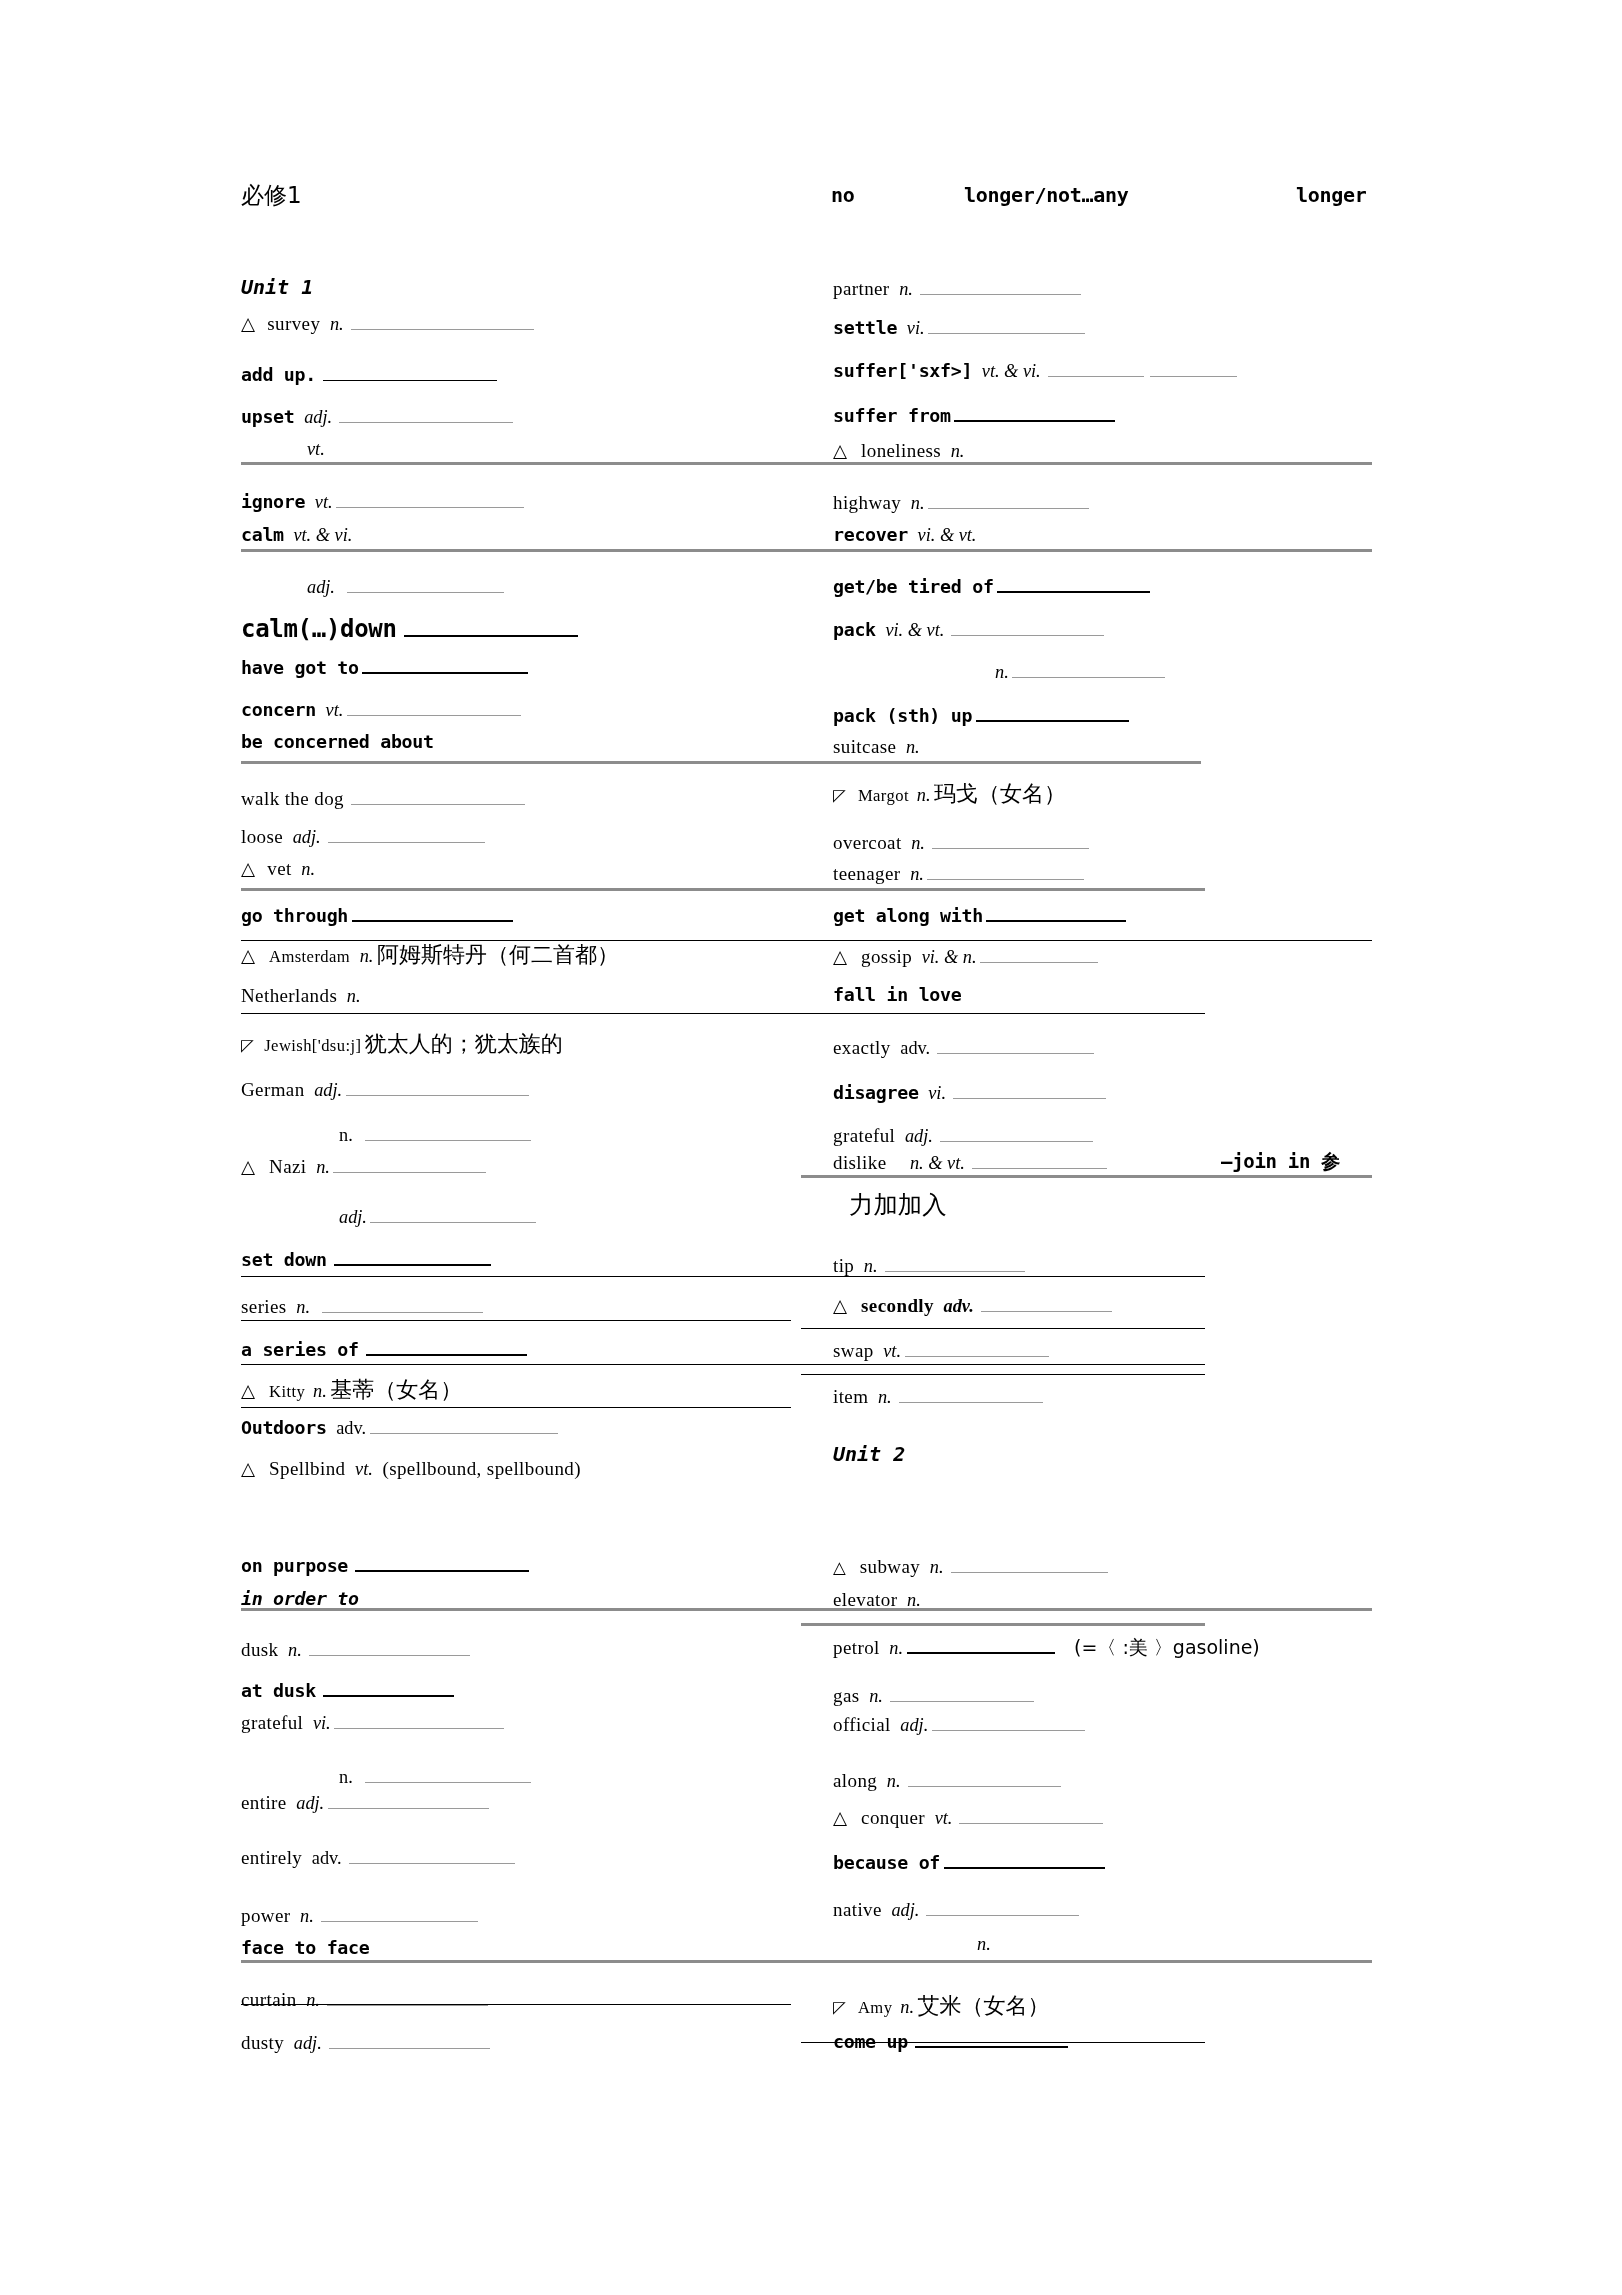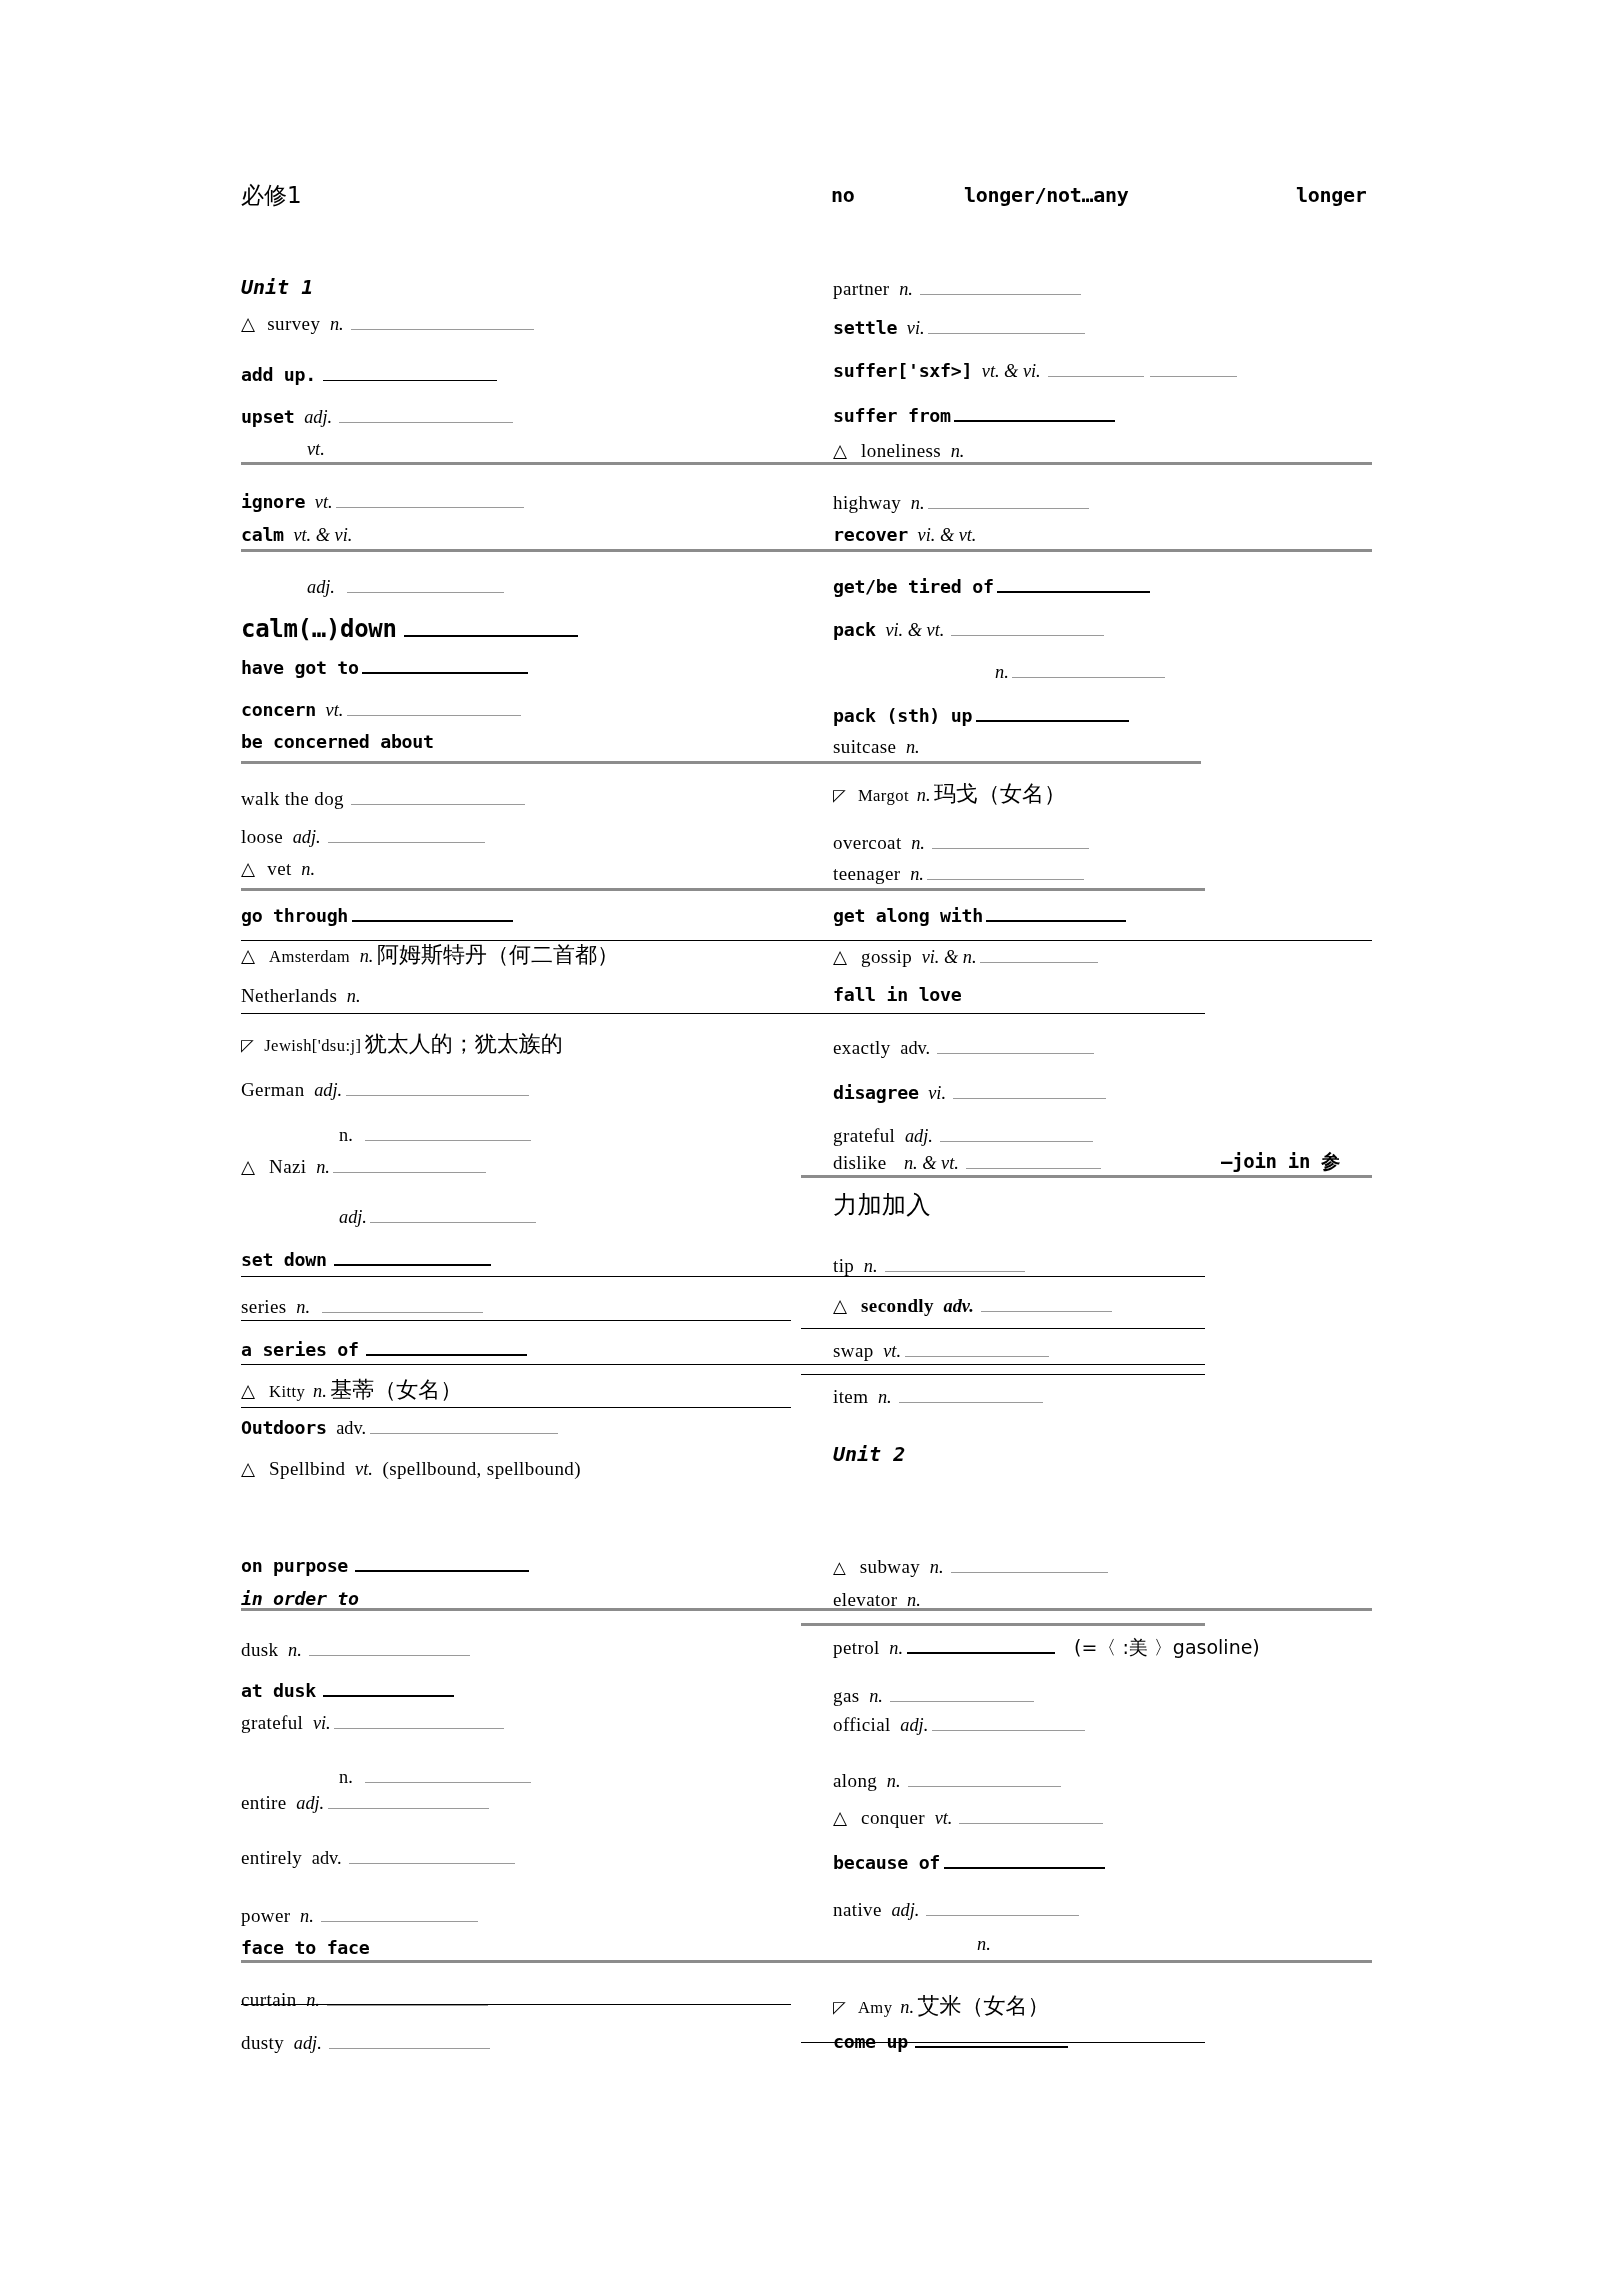--- a/index.html
+++ b/index.html
@@ -469,30 +469,30 @@
   </div>
 
   <div class="cell" style="left:833px; top:1126px;">
     <span class="hw-plain">grateful</span>
     <span class="pos" style="margin-left:6.1px;">adj.</span>
     <span class="blank thin" style="width:153px;"></span>
   </div>
 
   <div class="cell" style="left:833px; top:1153px;">
     <span class="hw-plain">dislike</span>
-    <span class="pos" style="margin-left:14px;font-style:italic;">n. &amp; vt.</span>
+    <span class="pos" style="margin-left:20px;font-style:italic;">n. &amp; vt.</span>
     <span class="blank thin" style="width:135px;"></span>
   </div>
 
   <div class="cell" style="left:1221px; top:1152px;">
     <span class="hw-bold" style="font-size:19px;">—join in 参</span>
   </div>
 
   <div class="cell" style="left:833px; top:1193px;">
-    <span class="cn" style="font-size:24.4px;">力加加入</span>
+    <span class="cn" style="font-size:24.4px;margin-left:16px;">力加加入</span>
   </div>
 
   <div class="cell" style="left:833px; top:1256px;">
     <span class="hw-plain">tip</span>
     <span class="pos" style="margin-left:6.1px;">n.</span>
     <span class="blank thin" style="width:140px;"></span>
   </div>
 
   <div class="cell" style="left:833px; top:1296px;font-weight:bold;">
     <span class="tri">△</span>

